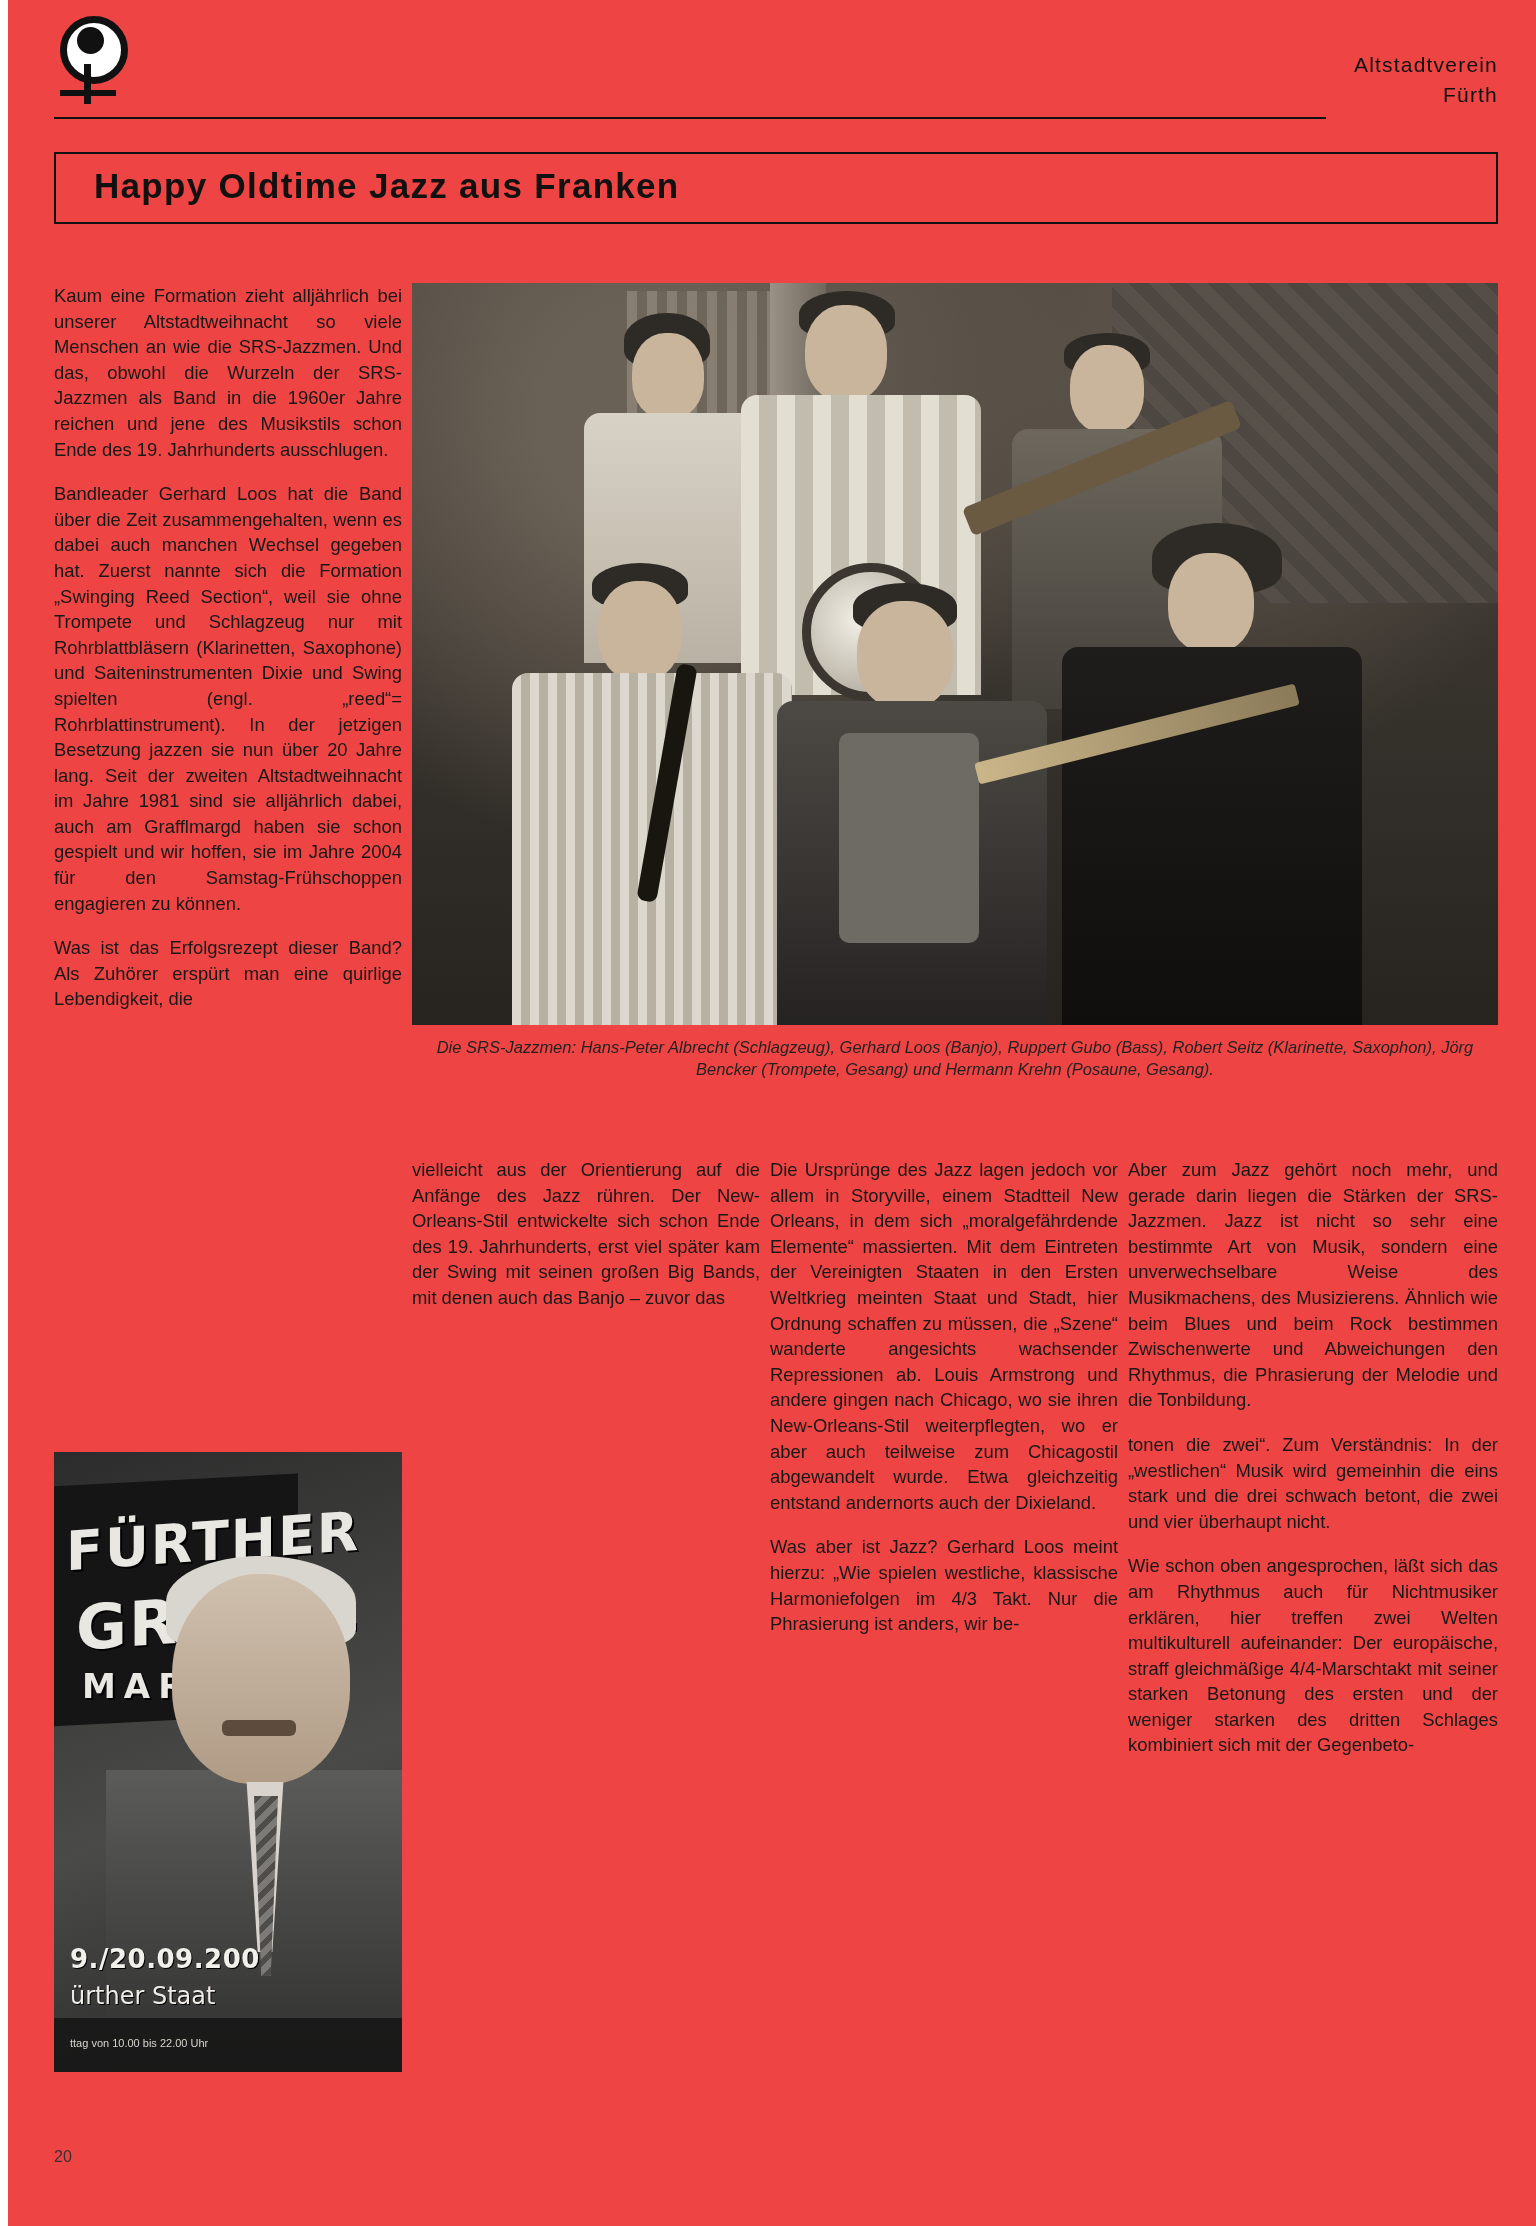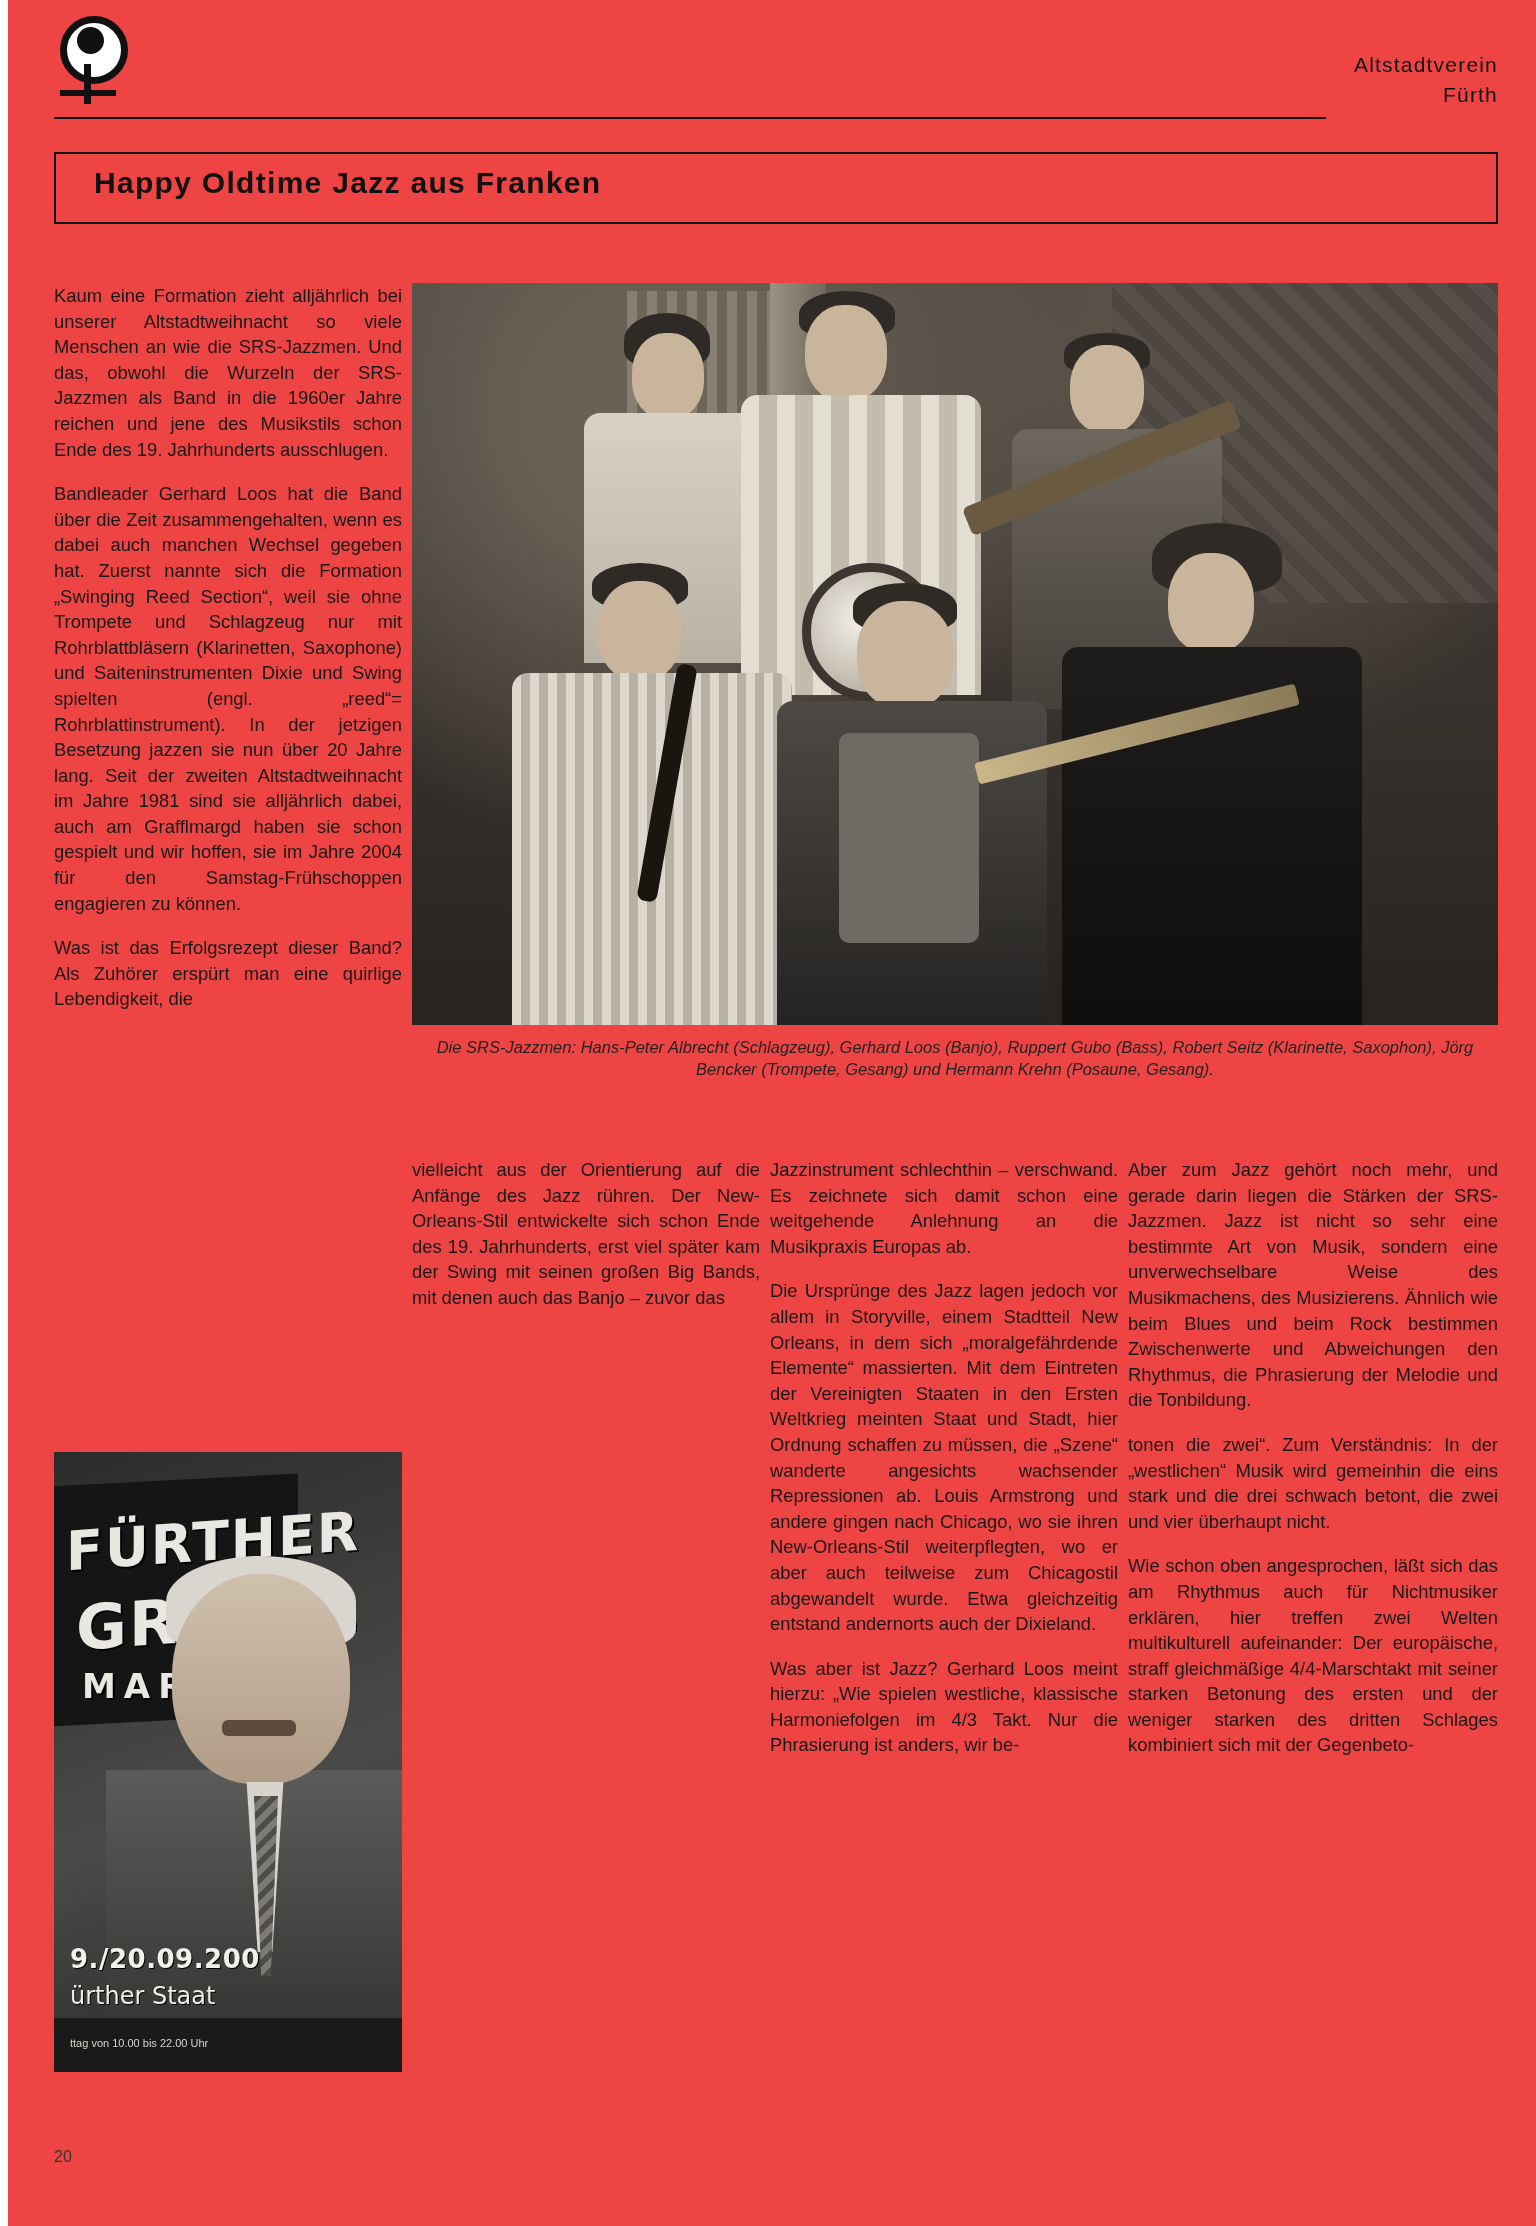--- a/index.html
+++ b/index.html
@@ -97,21 +97,21 @@
     left: 46px;
     top: 152px;
     width: 1444px;
     height: 72px;
     border: 2px solid #111;
     box-sizing: border-box;
   }
   .titlebox h1 {
     margin: 0;
     padding: 12px 0 0 38px;
-    font-size: 30px;
+    font-size: 35px;
     letter-spacing: 1.3px;
     font-weight: bold;
     color: #111;
   }
 
   
   .col {
     position: absolute;
     font-size: 18.4px;
     line-height: 25.6px;
@@ -377,21 +377,20 @@
     <div class="instr" style="left:560px;top:440px;width:330px;height:22px;background:linear-gradient(90deg,#cbb68a,#8a7a58);transform:rotate(-14deg);border-radius:4px;"></div>
   </div>
 
   <div class="caption-band">Die SRS-Jazzmen: Hans-Peter Albrecht (Schlagzeug), Gerhard Loos (Banjo), Ruppert Gubo (Bass), Robert Seitz (Klarinette, Saxophon), Jörg Bencker (Trompete, Gesang) und Hermann Krehn (Posaune, Gesang).</div>
 
   <div class="col col2">
     <p>vielleicht aus der Orientierung auf die Anfänge des Jazz rühren. Der New-Orleans-Stil entwickelte sich schon Ende des 19. Jahrhunderts, erst viel später kam der Swing mit seinen großen Big Bands, mit denen auch das Banjo – zuvor das</p>
   </div>
 
   <div class="col col3">
-    <p>Jazzinstrument schlechthin – verschwand. Es zeichnete sich damit schon eine weitgehende Anlehnung an die Musikpraxis Europas ab.</p>
     <p>Die Ursprünge des Jazz lagen jedoch vor allem in Storyville, einem Stadtteil New Orleans, in dem sich „moralgefährdende Elemente“ massierten. Mit dem Eintreten der Vereinigten Staaten in den Ersten Weltkrieg meinten Staat und Stadt, hier Ordnung schaffen zu müssen, die „Szene“ wanderte angesichts wachsender Repressionen ab. Louis Armstrong und andere gingen nach Chicago, wo sie ihren New-Orleans-Stil weiterpflegten, wo er aber auch teilweise zum Chicagostil abgewandelt wurde. Etwa gleichzeitig entstand andernorts auch der Dixieland.</p>
     <p>Was aber ist Jazz? Gerhard Loos meint hierzu: „Wie spielen westliche, klassische Harmoniefolgen im 4/3 Takt. Nur die Phrasierung ist anders, wir be-</p>
   </div>
 
   <div class="col col4">
     <p>Aber zum Jazz gehört noch mehr, und gerade darin liegen die Stärken der SRS-Jazzmen. Jazz ist nicht so sehr eine bestimmte Art von Musik, sondern eine unverwechselbare Weise des Musikmachens, des Musizierens. Ähnlich wie beim Blues und beim Rock bestimmen Zwischenwerte und Abweichungen den Rhythmus, die Phrasierung der Melodie und die Tonbildung.</p>
     <p>tonen die zwei“. Zum Verständnis: In der „westlichen“ Musik wird gemeinhin die eins stark und die drei schwach betont, die zwei und vier überhaupt nicht.</p>
     <p>Wie schon oben angesprochen, läßt sich das am Rhythmus auch für Nichtmusiker erklären, hier treffen zwei Welten multikulturell aufeinander: Der europäische, straff gleichmäßige 4/4-Marschtakt mit seiner starken Betonung des ersten und der weniger starken des dritten Schlages kombiniert sich mit der Gegenbeto-</p>
   </div>
 

